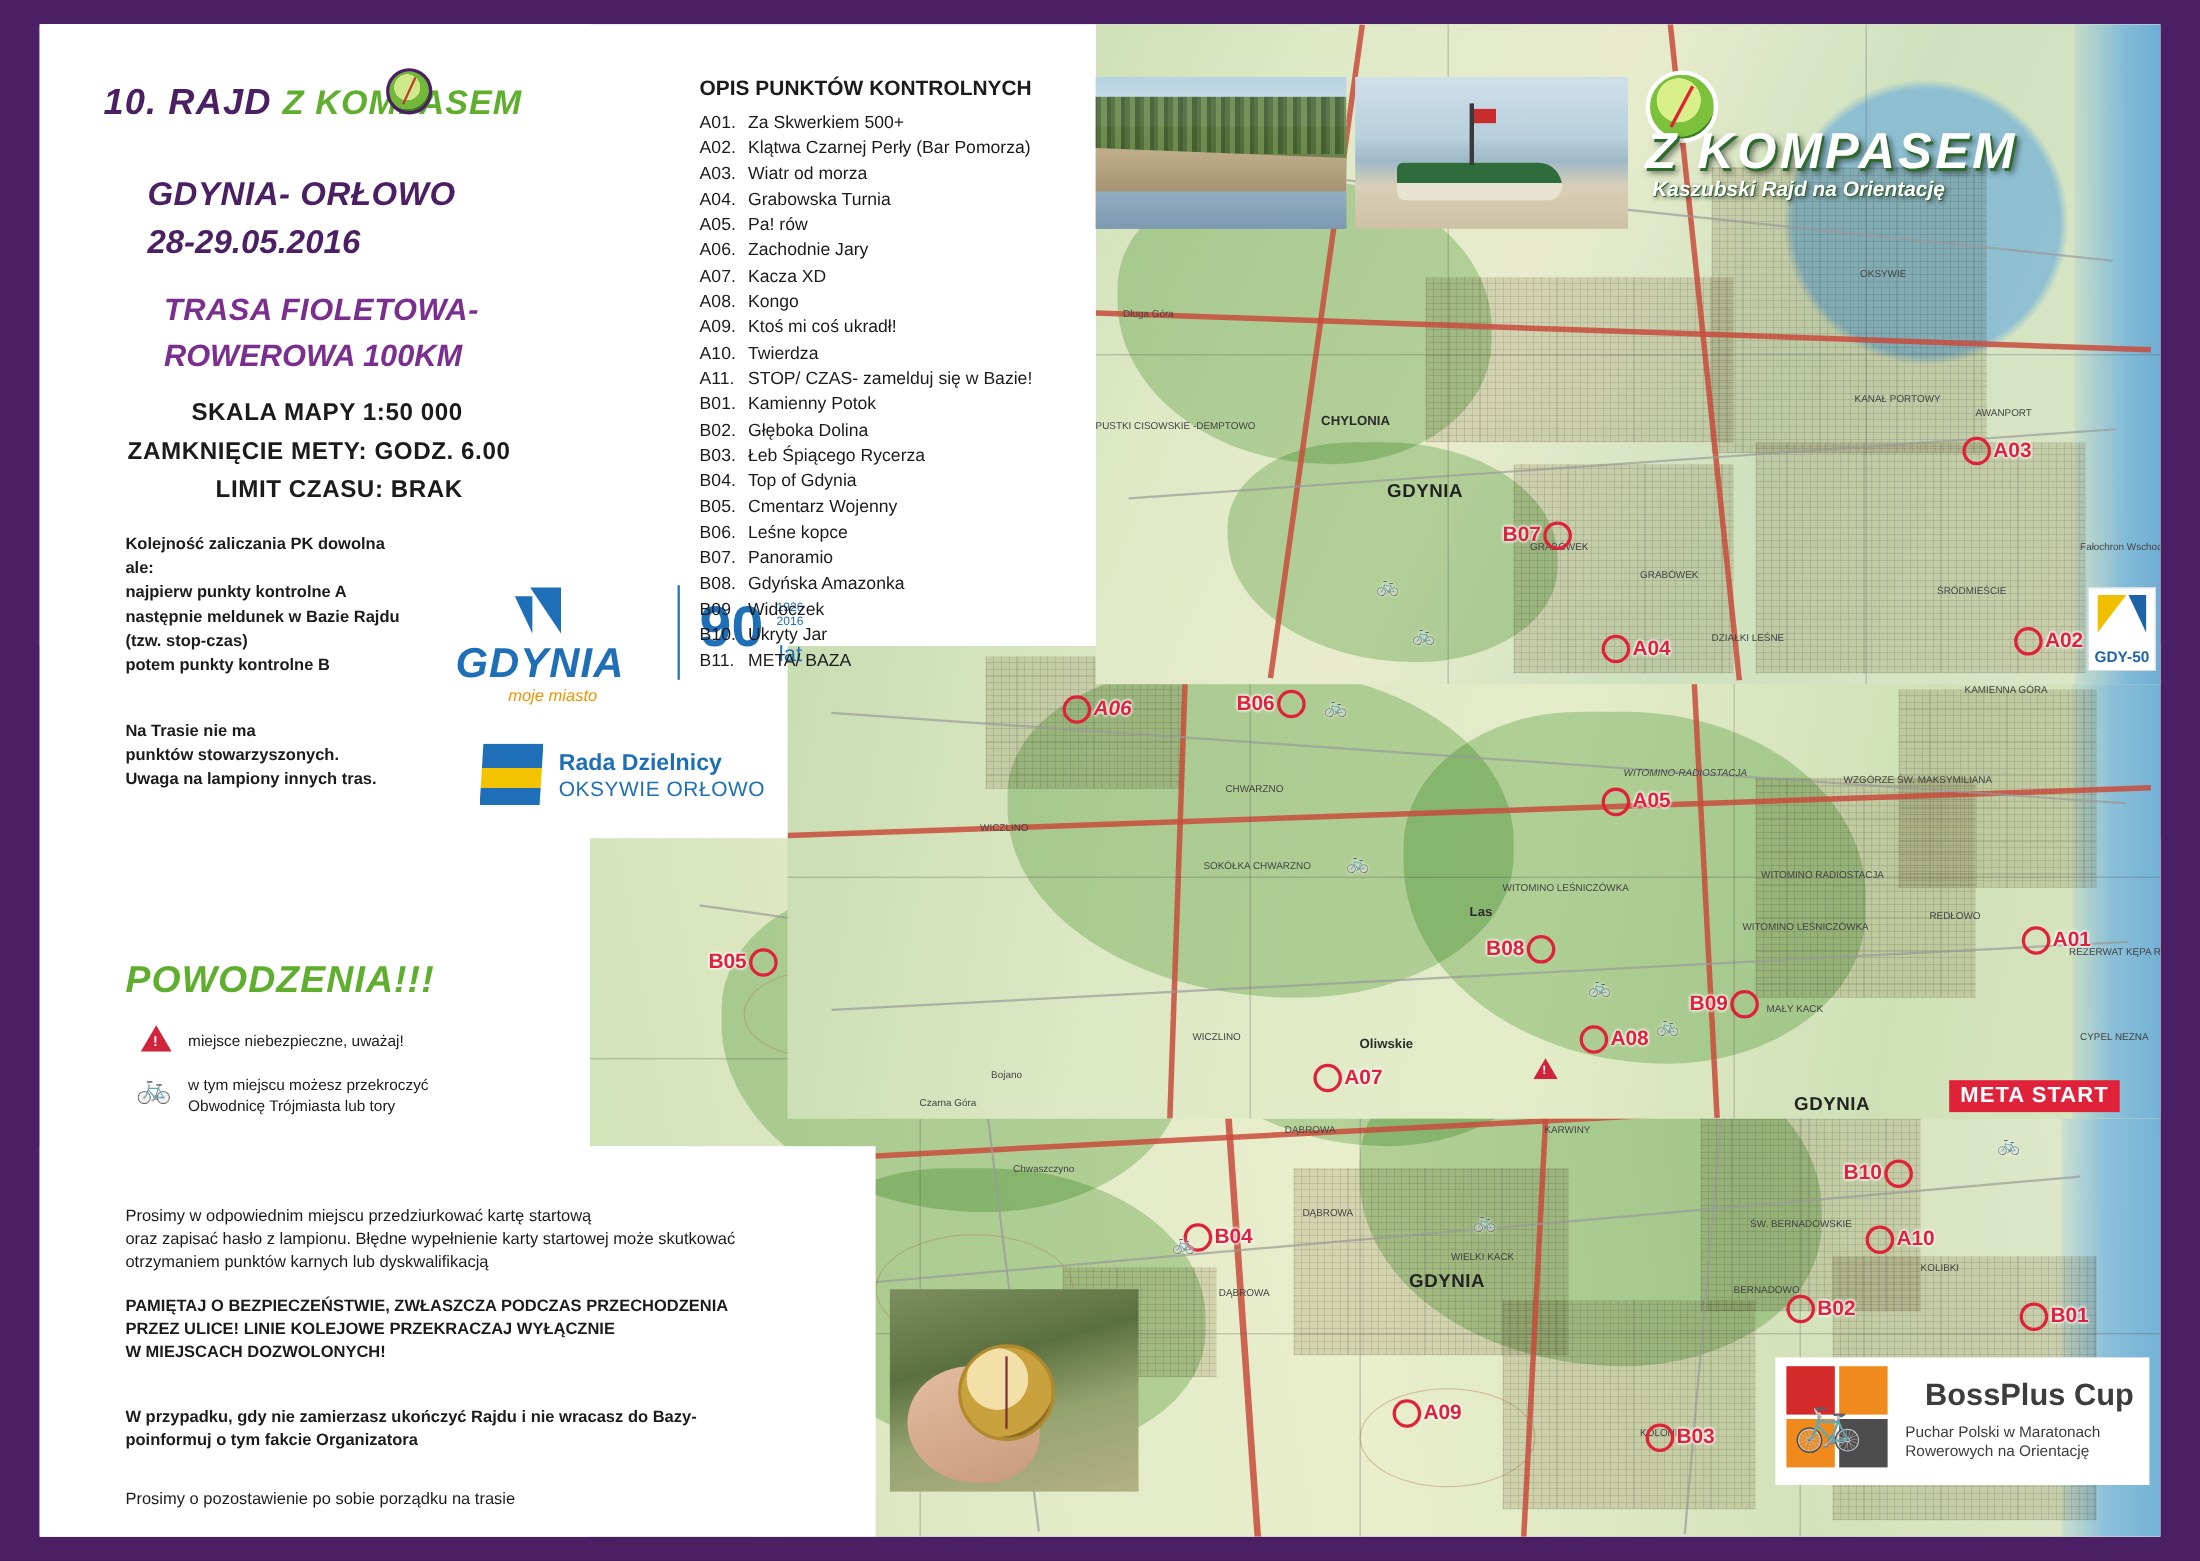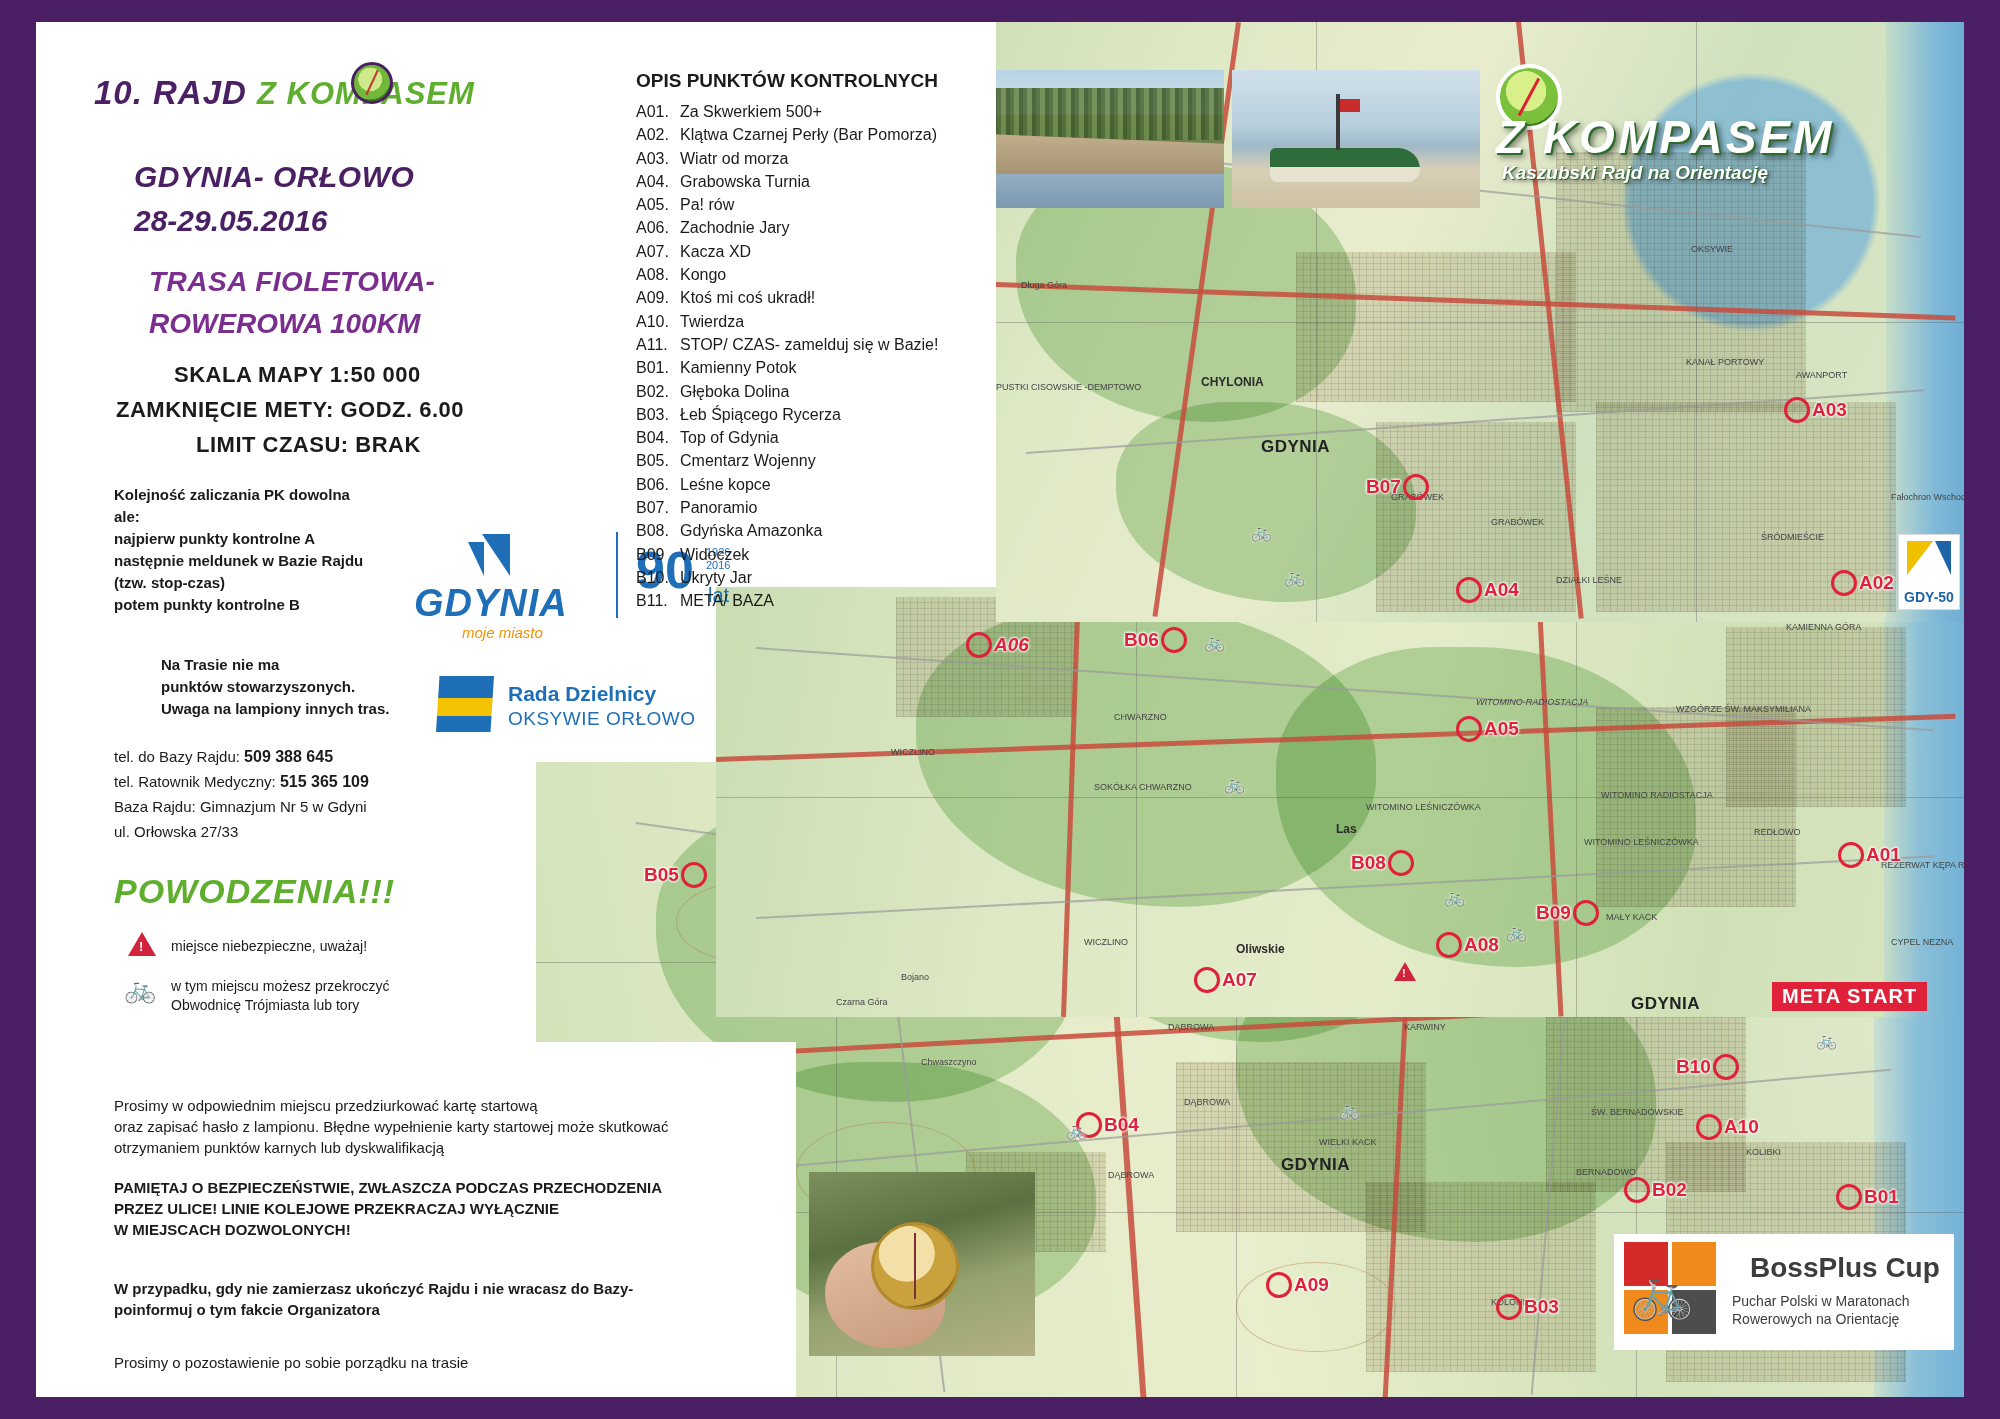--- a/index.html
+++ b/index.html
@@ -298,21 +298,21 @@
     position: absolute; left: 160px; top: 410px;
     font-size: 22px; font-weight: bold; color: #1b1b1b; letter-spacing: .5px;
   }
 
   .rules {
     position: absolute; left: 78px; top: 462px;
     font-size: 15px; font-weight: bold; color: #1b1b1b; line-height: 22px;
   }
   .rules2 {
     position: absolute; left: 78px; top: 632px;
-    font-size: 15px; font-weight: bold; color: #1b1b1b; line-height: 22px; margin-left: 47px;
+    font-size: 15px; font-weight: bold; color: #1b1b1b; line-height: 22px;
   }
   .contacts {
     position: absolute; left: 78px; top: 722px;
     font-size: 15px; color: #1b1b1b; line-height: 25px;
   }
   .contacts b { font-size: 16px; }
 
   .powodzenia {
     position: absolute; left: 78px; top: 850px;
     font-size: 34px; font-weight: bold; font-style: italic; color: #5fae2e;
@@ -685,30 +685,20 @@
     <div class="rules" style="white-space: pre-line;">Kolejność zaliczania PK dowolna
 ale:
 najpierw punkty kontrolne A
 następnie meldunek w Bazie Rajdu
 (tzw. stop-czas)
 potem punkty kontrolne B</div>
     <div class="rules2" style="white-space: pre-line;">Na Trasie nie ma
 punktów stowarzyszonych.
 Uwaga na lampiony innych tras.</div>
 
-    <div class="contacts">
-      <div>
-        <span>tel. do Bazy Rajdu: </span><b>509 388 645</b>
-      </div>
-      <div>
-        <span>tel. Ratownik Medyczny: </span><b>515 365 109</b>
-      </div>
-      <div>Baza Rajdu: Gimnazjum Nr 5 w Gdyni</div>
-      <div>ul. Orłowska 27/33</div>
-    </div>
 
     <div class="powodzenia">POWODZENIA!!!</div>
 
     <div id="legend-warn-ico"></div>
     <div class="legend-row" id="legend-warn">miejsce niebezpieczne, uważaj!</div>
     <div id="legend-bike-ico">🚲</div>
     <div class="legend-row" id="legend-bike" style="white-space: pre-line;">w tym miejscu możesz przekroczyć
 Obwodnicę Trójmiasta lub tory</div>
 
     <div id="logo-gdynia">

